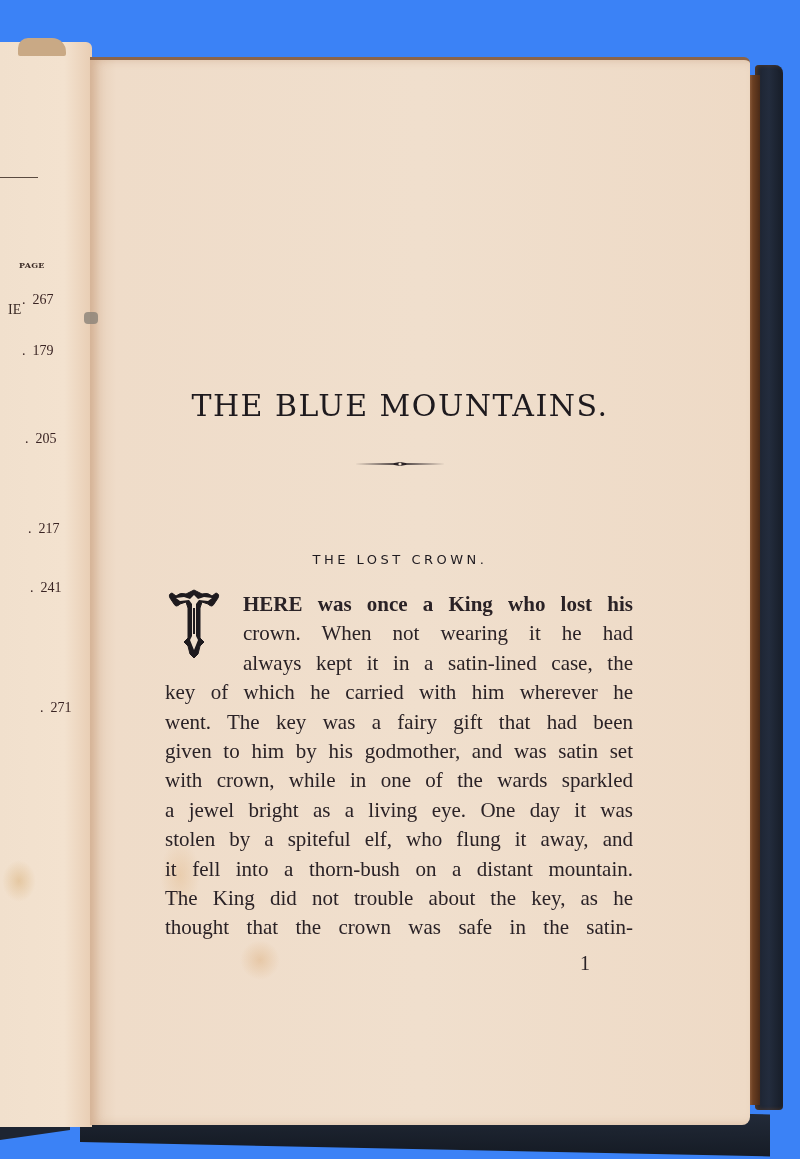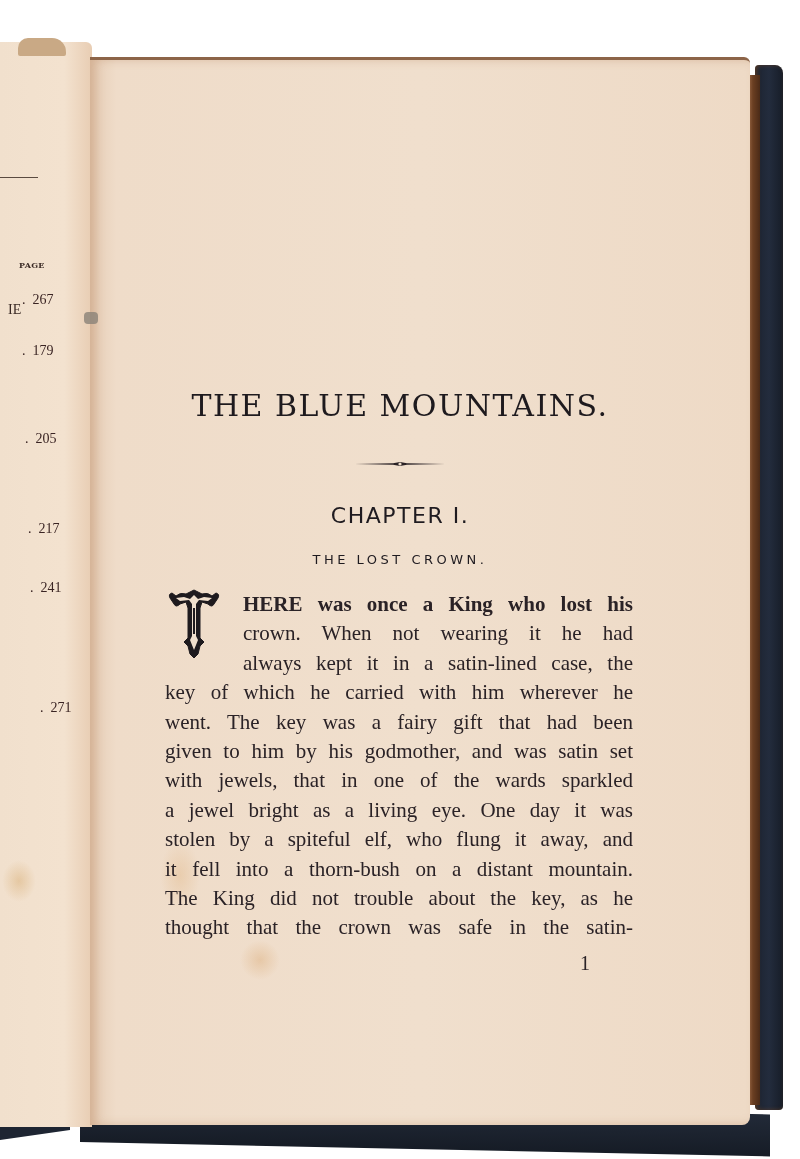--- a/index.html
+++ b/index.html
@@ -7,21 +7,21 @@
       padding: 0;
       width: 800px;
       height: 1159px;
       background: #050505;
       overflow: hidden;
     }
     .scene {
       position: relative;
       width: 800px;
       height: 1159px;
-      background: #ffffff;
+      background: #3b82f6;
     }
     
     .cover-right {
       position: absolute;
       left: 755px; top: 65px;
       width: 28px; height: 1045px;
       background: linear-gradient(to right, #1c2330 0%, #232c3d 50%, #171d28 100%);
       border-radius: 4px 8px 4px 4px;
       box-shadow: inset 2px 0 4px rgba(120,70,30,0.6);
     }
@@ -240,37 +240,36 @@
   <div class="stain-right"></div>
   <div class="stain-right2"></div>
 
   <div class="book-title">THE BLUE MOUNTAINS.</div>
 
   <svg class="ornament" viewBox="0 0 90 4">
     <path d="M0 2 L38 1.2 L45 0 L52 1.2 L90 2 L52 2.8 L45 4 L38 2.8 Z" fill="#2a2226"></path>
     <circle cx="45" cy="2" r="1.6" fill="#f0dfcd"></circle>
   </svg>
 
-  <div class="chapter-heading">CHAPTER I.</div>
   <div class="chapter-subtitle">THE LOST CROWN.</div>
 
   <svg class="drop-cap" viewBox="0 0 56 72">
     <path d="M4 10 Q2 6 6 5 L10 8 Q14 4 20 6 L28 2 L36 6 Q42 4 46 8 L50 5 Q54 6 52 10 L48 16 Q46 20 42 16 L36 14 L34 20 L34 50 L38 54 L34 58 L32 66 L28 70 L24 66 L22 58 L18 54 L22 50 L22 20 L20 14 L14 16 Q10 20 8 16 Z" fill="#1e1a1e" stroke="#1e1a1e" stroke-width="1"></path>
     <path d="M10 10 L18 9 L24 11 L28 7 L32 11 L38 9 L46 10 L42 13 L33 12 L30 16 L30 48 L32 52 L28 62 L24 52 L26 48 L26 16 L23 12 L14 13 Z" fill="#f0dfcd"></path>
     <path d="M27 20 L29 20 L29 46 L27 46 Z" fill="#1e1a1e"></path>
   </svg>
 
   <div class="body-text">
     <span class="body-line first">HERE was once a King who lost his</span>
     <span class="body-line indented">crown.  When not wearing it he had</span>
     <span class="body-line indented">always kept it in a satin-lined case, the</span>
     <span class="body-line">key of which he carried with him wherever he</span>
     <span class="body-line">went.  The key was a fairy gift that had been</span>
     <span class="body-line">given to him by his godmother, and was satin set</span>
-    <span class="body-line">with jewels, that in one of the wards sparkled</span>
+    <span class="body-line">with crown, while in one of the wards sparkled</span>
     <span class="body-line">a jewel bright as a living eye.  One day it was</span>
     <span class="body-line">stolen by a spiteful elf, who flung it away, and</span>
     <span class="body-line">it fell into a thorn-bush on a distant mountain.</span>
     <span class="body-line">The King did not trouble about the key, as he</span>
     <span class="body-line">thought that the crown was safe in the satin-</span>
   </div>
 
   <div class="page-number">1</div>
 
 </div>

